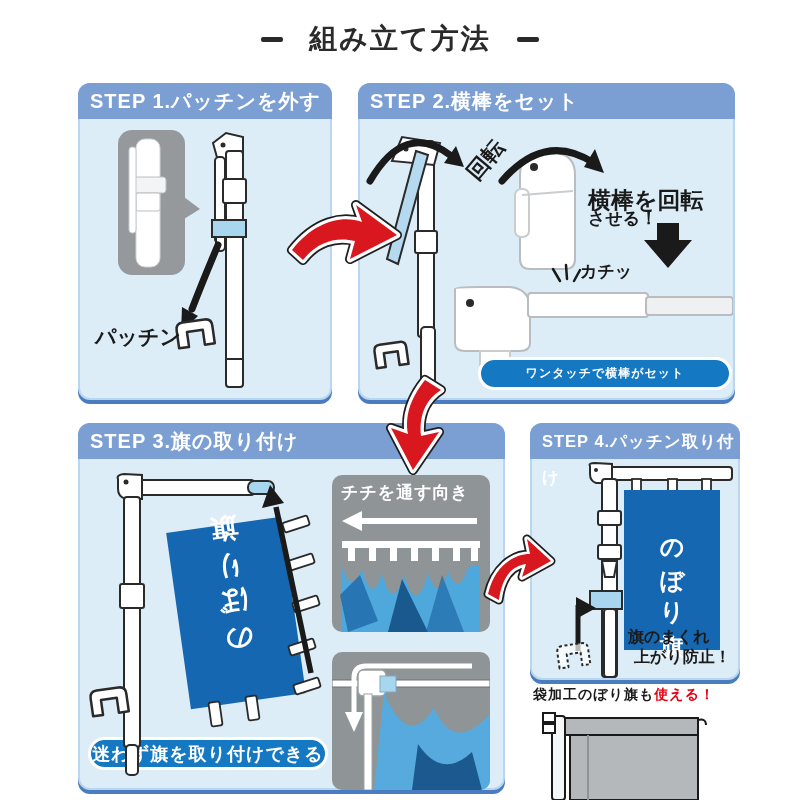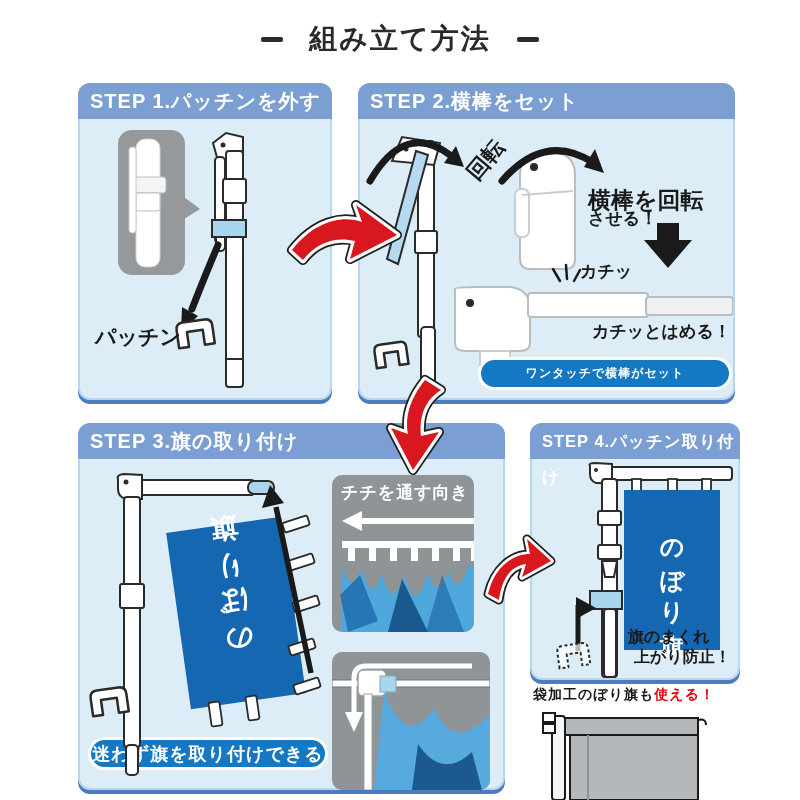--- a/index.html
+++ b/index.html
@@ -38,21 +38,21 @@
   
   .flag { position:absolute; background:#1467b0; display:flex; align-items:center; justify-content:center; }
   .vtext { writing-mode:vertical-rl; text-orientation:upright; color:#fff; font-weight:bold; letter-spacing:3px; }
   .flag3 { left:98px; top:65px; width:116px; height:178px; transform:rotate(-8deg); z-index:2; }
   .flag3 .vtext { font-size:27px; transform:rotate(180deg); }
   .flag4 { left:92px; top:31px; width:96px; height:160px; z-index:2; }
   .flag4 .vtext { font-size:24px; }
 
   
   .gray-sub { position:absolute; background:#8f9496; border-radius:10px; overflow:hidden; }
-  .gsub1 { left:252px; top:16px;  width:142px; height:157px; }
+  .gsub1 { left:252px; top:16px;  width:158px; height:157px; }
   .gsub2 { left:252px; top:193px; width:158px; height:138px; }
   .gsub-title { position:absolute; left:9px; top:6px; color:#fff; font-weight:bold; font-size:17px; letter-spacing:1px; }
 
   .footer-line { position:absolute; left:533px; top:686px; font-size:14px; font-weight:bold; letter-spacing:1px; white-space:nowrap; }
   .footer-line .hl { color:#e60012; }
 
   .z10 { z-index:10; }
   svg { display:block; }
 </style>
 </head>
@@ -136,21 +136,20 @@
         <rect x="286" y="178" width="87" height="18" rx="3" fill="#eef0f1" stroke="#b9bdbf" stroke-width="2"></rect>
 
         <g transform="translate(10,222) rotate(-8)">
           <path d="M3,28 L3,11 Q3,5 9,5 L29,5 Q35,5 35,11 L35,28 L26,28 L26,14 L12,14 L12,28 Z" fill="#fff" stroke="#2a2a2a" stroke-width="2.5" stroke-linejoin="round"></path>
         </g>
       </svg>
       <div class="jp-note" style="left:104px;top:28px;font-size:22px;transform:rotate(-50deg);">回転</div>
       <div class="jp-note" style="left:228px;top:68px;font-size:23px;">横棒を回転</div>
       <div class="jp-note" style="left:228px;top:90px;font-size:17px;">させる！</div>
       <div class="jp-note" style="left:220px;top:143px;font-size:17px;">カチッ</div>
-      <div class="jp-note" style="left:232px;top:203px;font-size:17px;">カチッとはめる！</div>
       <div class="badge" style="left:118px;top:238px;width:254px;height:33px;font-size:12px;">ワンタッチで横棒がセット</div>
     </div>
   </section>
 
   <section class="panel p3">
     <header>STEP 3.旗の取り付け</header>
     <div class="pbody">
       <svg class="abs" style="left:0;top:0;z-index:1;" width="423" height="333" viewBox="0 0 423 333">
 
         <rect x="52" y="21" width="122" height="15" rx="3" fill="#fff" stroke="#2a2a2a" stroke-width="2"></rect>

